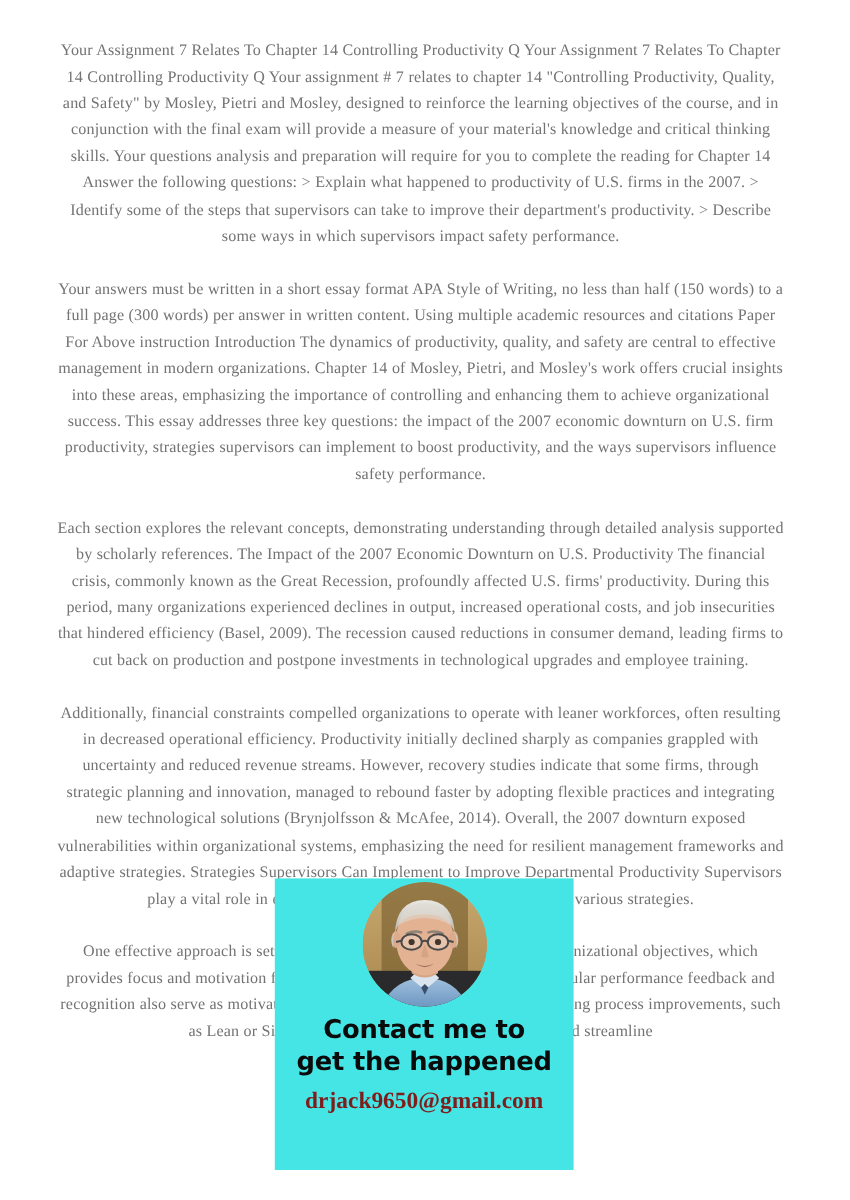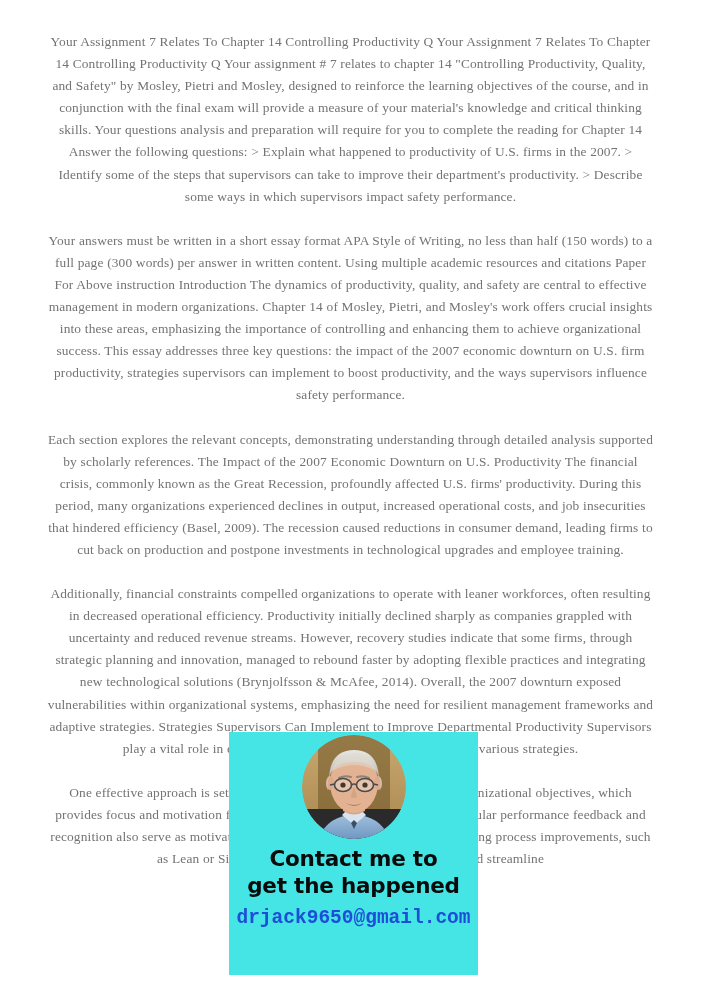--- a/index.html
+++ b/index.html
@@ -80,25 +80,25 @@
     font-size: 21.5px;
     line-height: 27px;
     color: #0b0b0b;
     letter-spacing: -0.2px;
   }
   #contact-headline .hl-line { display: block; }
 
   #contact-email {
     margin-top: 7px;
     text-align: center;
-    font-family: Liberation Mono, monospace;
+    font-family: Liberation Serif, serif;
     font-weight: bold;
     font-size: 19.5px;
     line-height: 24px;
-    color: #1d4ed8;
+    color: #7f1d1d;
   }
 </style>
 </head>
 <body>
 
 <div id="doc-page">
 
   <div id="doc-text">
     <p class="para">Your Assignment 7 Relates To Chapter 14 Controlling Productivity Q Your Assignment 7 Relates To Chapter 14 Controlling Productivity Q Your assignment # 7 relates to chapter 14 "Controlling Productivity, Quality, and Safety" by Mosley, Pietri and Mosley, designed to reinforce the learning objectives of the course, and in conjunction with the final exam will provide a measure of your material's knowledge and critical thinking skills. Your questions analysis and preparation will require for you to complete the reading for Chapter 14 Answer the following questions: &gt; Explain what happened to productivity of U.S. firms in the 2007. &gt; Identify some of the steps that supervisors can take to improve their department's productivity. &gt; Describe some ways in which supervisors impact safety performance.</p>
     <p class="para">Your answers must be written in a short essay format APA Style of Writing, no less than half (150 words) to a full page (300 words) per answer in written content. Using multiple academic resources and citations Paper For Above instruction Introduction The dynamics of productivity, quality, and safety are central to effective management in modern organizations. Chapter 14 of Mosley, Pietri, and Mosley's work offers crucial insights into these areas, emphasizing the importance of controlling and enhancing them to achieve organizational success. This essay addresses three key questions: the impact of the 2007 economic downturn on U.S. firm productivity, strategies supervisors can implement to boost productivity, and the ways supervisors influence safety performance.</p>

